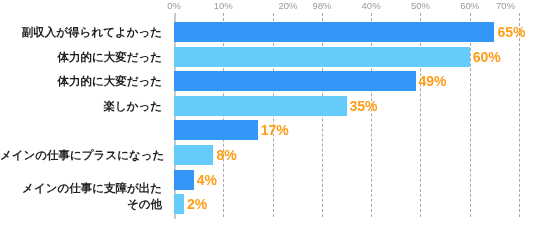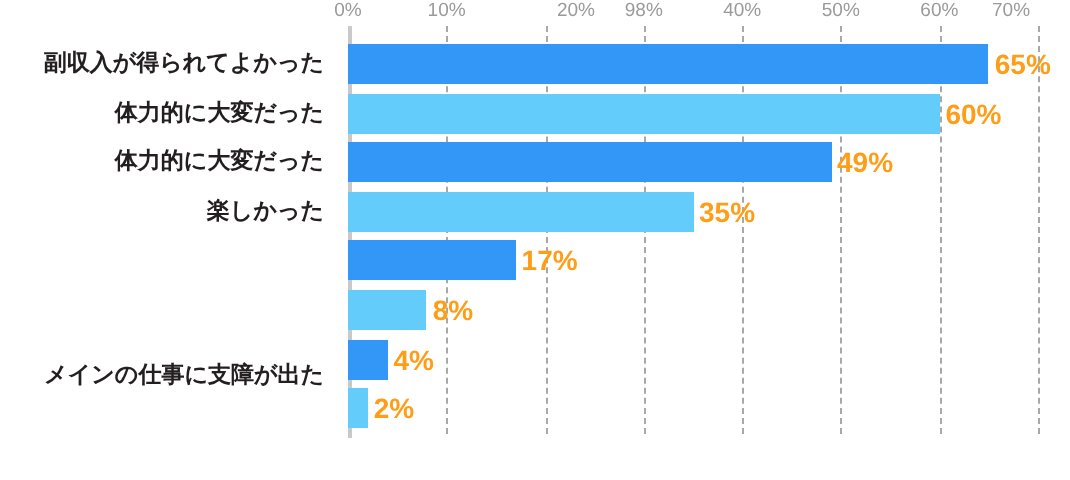--- a/index.html
+++ b/index.html
@@ -104,21 +104,23 @@
 </head>
 <body>
 
 <div id="chart-root">
 
   <div class="cat-labels">
     <div class="cat-label" style="top:22px">副収入が得られてよかった</div>
     <div class="cat-label" style="top:46.6px">体力的に大変だった</div>
     <div class="cat-label" style="top:71.2px">体力的に大変だった</div>
     <div class="cat-label" style="top:95.8px">楽しかった</div>
+    <div class="cat-label" style="top:145px">メインの仕事にプラスになった</div>
     <div class="cat-label" style="top:178px">メインの仕事に支障が出た</div>
+    <div class="cat-label" style="top:194.2px">その他</div>
   </div>
 
   <div class="plot-area">
 
     <div class="gridline zero" style="left:0px"></div>
     <div class="gridline" style="left:49.3px"></div>
     <div class="gridline" style="left:98.6px"></div>
     <div class="gridline" style="left:147.9px"></div>
     <div class="gridline" style="left:197.1px"></div>
     <div class="gridline" style="left:246.4px"></div>

